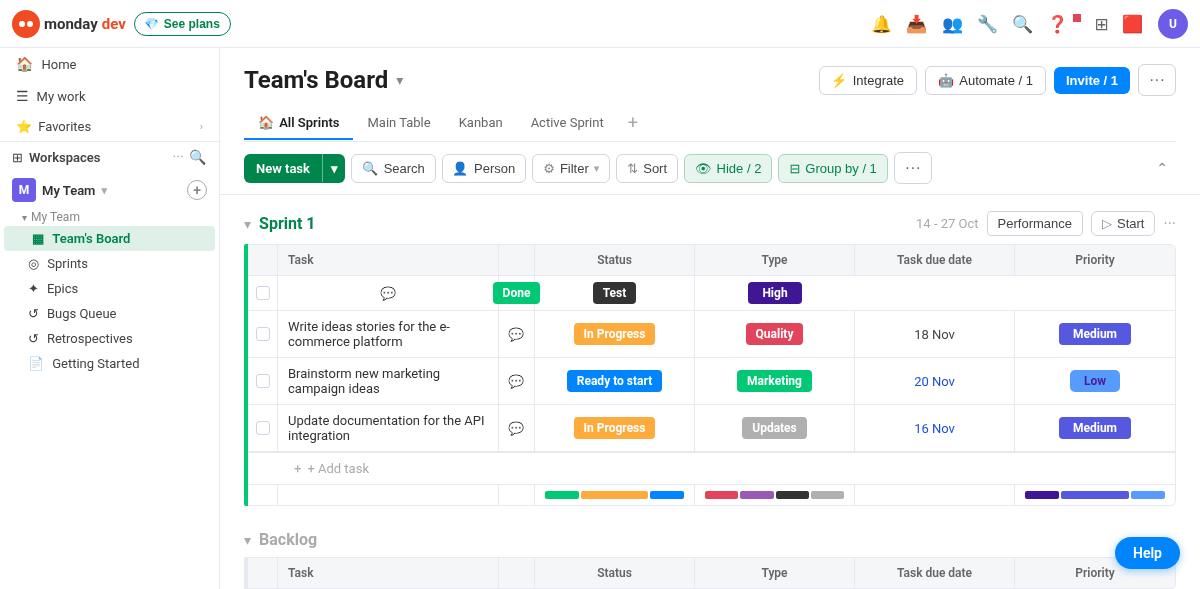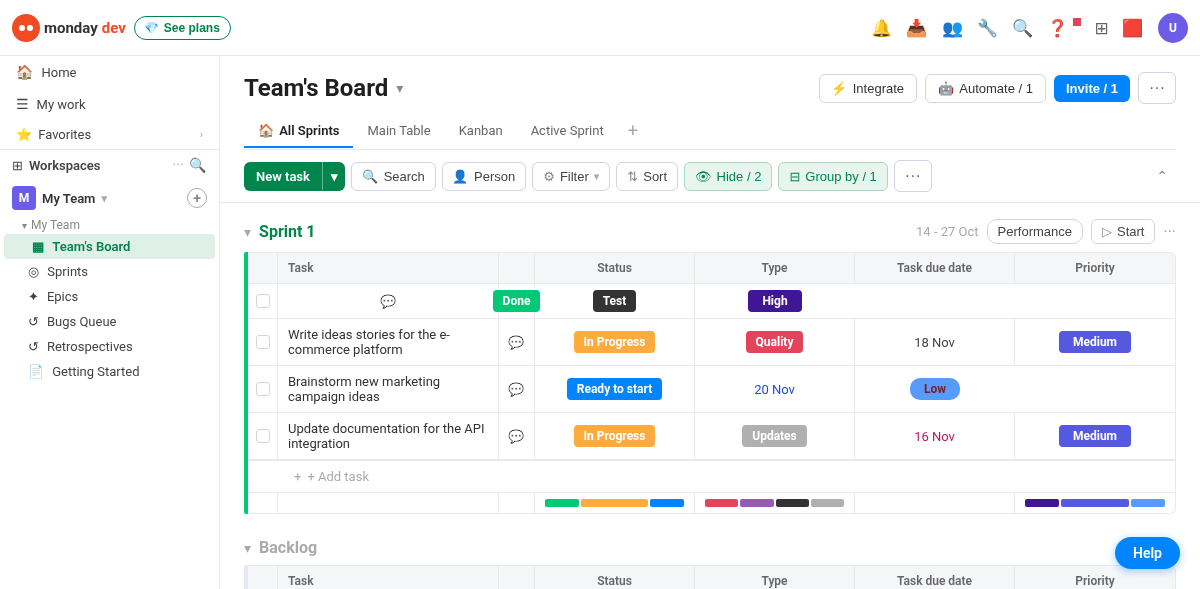--- a/index.html
+++ b/index.html
@@ -1,21 +1,21 @@
 <!DOCTYPE html>
 <html><head>
   <meta charset="utf-8">
   <style>
     * { box-sizing: border-box; margin: 0; padding: 0; }
     body { font-family: -apple-system, BlinkMacSystemFont, 'Segoe UI', Roboto, sans-serif; font-size: 13px; background: #f5f6f8; display: flex; flex-direction: column; height: 589px; overflow: hidden; }
   </style>
 </head>
 <body>
 
-<div style="height:56px;background:#fff;border-bottom:1px solid #e6e9ef;display:flex;align-items:center;padding:0 12px;gap:8px;flex-shrink:0;">
+<div style="height:48px;background:#fff;border-bottom:1px solid #e6e9ef;display:flex;align-items:center;padding:0 12px;gap:8px;flex-shrink:0;">
   <div style="display:flex;align-items:center;gap:4px;">
     <div style="width:28px;height:28px;background:#f04b23;border-radius:50%;display:flex;align-items:center;justify-content:center;">
       <svg width="16" height="16" viewBox="0 0 16 16" fill="white">
           <circle cx="4" cy="8" r="3"></circle>
           <circle cx="12" cy="8" r="3"></circle>
         </svg>
     </div>
     <span style="font-weight:700;font-size:15px;color:#333;">monday</span>
     <span style="font-weight:700;font-size:15px;color:#f04b23;">dev</span>
   </div>
@@ -170,21 +170,21 @@
     </div>
 
     <div style="flex:1;overflow-y:auto;padding:0 24px 24px 24px;">
 
       <div style="margin-top:16px;">
         <div style="display:flex;align-items:center;gap:8px;margin-bottom:8px;">
           <span style="color:#aaa;cursor:pointer;font-size:14px;">▾</span>
           <span style="font-size:16px;font-weight:700;color:#00854d;">Sprint 1</span>
           <span style="flex:1;"></span>
           <span style="color:#aaa;font-size:13px;">14 - 27 Oct</span>
-          <button style="display:flex;align-items:center;gap:5px;padding:4px 10px;border:1px solid #d0d4e4;border-radius:10px;background:white;cursor:pointer;font-size:13px;color:#444;">Performance</button>
+          <button style="display:flex;align-items:center;gap:5px;padding:4px 10px;border:1px solid #d0d4e4;border-radius:4px;background:white;cursor:pointer;font-size:13px;color:#444;">Performance</button>
           <button style="display:flex;align-items:center;gap:5px;padding:4px 10px;border:1px solid #d0d4e4;border-radius:6px;background:white;cursor:pointer;font-size:13px;color:#444;">
             <span style="font-size:13px;color:#888;">▷</span>
             <span>Start</span>
           </button>
           <span style="color:#aaa;cursor:pointer;font-size:16px;">···</span>
         </div>
 
         <div style="display:flex;">
           <div style="width:4px;background:#00c875;border-radius:2px 0 0 2px;flex-shrink:0;"></div>
           <div style="flex:1;border:1px solid #e6e9ef;border-left:none;border-radius:0 6px 6px 0;overflow:hidden;">
@@ -248,45 +248,48 @@
         </div>
         <div style="padding:8px 10px;border-right:1px solid #e6e9ef;display:flex;align-items:center;font-size:13px;color:#333;">
           <span>Brainstorm new marketing campaign ideas</span>
         </div>
         <div style="padding:8px 4px;border-right:1px solid #e6e9ef;display:flex;align-items:center;justify-content:center;">
           <span style="color:#ccc;font-size:13px;cursor:pointer;">💬</span>
         </div>
         <div style="padding:6px 10px;border-right:1px solid #e6e9ef;display:flex;align-items:center;justify-content:center;">
           <span style="background:#0085ff;border-radius:4px;padding:4px 10px;font-size:12px;font-weight:700;color:white;cursor:pointer;display:inline-block;">Ready to start</span>
         </div>
+        <div style="padding:6px 10px;border-right:1px solid #e6e9ef;display:flex;align-items:center;justify-content:center;">
+          <span style="background:#00c875;border-radius:4px;padding:4px 10px;font-size:12px;font-weight:700;color:white;cursor:pointer;display:inline-block;">Marketing</span>
+        </div>
         <div style="padding:8px 10px;border-right:1px solid #e6e9ef;display:flex;align-items:center;justify-content:center;font-size:13px;color:#1d4ed8;">
           20 Nov
         </div>
         <div style="padding:6px 10px;display:flex;align-items:center;justify-content:center;">
-          <span style="background:#579bfc;border-radius:10px;padding:4px 14px;font-size:12px;font-weight:700;color:#7f1d1d;cursor:pointer;display:inline-block;">Low</span>
+          <span style="background:#579bfc;border-radius:5px;padding:4px 14px;font-size:12px;font-weight:700;color:#4c1d95;cursor:pointer;display:inline-block;">Low</span>
         </div>
       </div>
 
       <div style="display:grid;grid-template-columns:30px 1fr 36px 160px 160px 160px 160px;border-bottom:1px solid #e6e9ef;background:white;">
         <div style="padding:8px 6px;border-right:1px solid #e6e9ef;display:flex;align-items:center;justify-content:center;">
           <div style="width:14px;height:14px;border:1.5px solid #d0d4e4;border-radius:3px;cursor:pointer;"></div>
         </div>
         <div style="padding:8px 10px;border-right:1px solid #e6e9ef;display:flex;align-items:center;font-size:13px;color:#333;">
           <span>Update documentation for the API integration</span>
         </div>
         <div style="padding:8px 4px;border-right:1px solid #e6e9ef;display:flex;align-items:center;justify-content:center;">
           <span style="color:#ccc;font-size:13px;cursor:pointer;">💬</span>
         </div>
         <div style="padding:6px 10px;border-right:1px solid #e6e9ef;display:flex;align-items:center;justify-content:center;">
           <span style="background:#fdab3d;border-radius:4px;padding:4px 10px;font-size:12px;font-weight:700;color:white;cursor:pointer;display:inline-block;">In Progress</span>
         </div>
         <div style="padding:6px 10px;border-right:1px solid #e6e9ef;display:flex;align-items:center;justify-content:center;">
           <span style="background:#b0b0b0;border-radius:4px;padding:4px 10px;font-size:12px;font-weight:700;color:white;cursor:pointer;display:inline-block;">Updates</span>
         </div>
-        <div style="padding:8px 10px;border-right:1px solid #e6e9ef;display:flex;align-items:center;justify-content:center;font-size:13px;color:#be185d;">
+        <div style="padding:8px 10px;border-right:1px solid #e6e9ef;display:flex;align-items:center;justify-content:center;font-size:13px;color:#1d4ed8;">
           16 Nov
         </div>
         <div style="padding:6px 10px;display:flex;align-items:center;justify-content:center;">
           <span style="background:#5559df;border-radius:4px;padding:4px 14px;font-size:12px;font-weight:700;color:white;cursor:pointer;display:inline-block;">Medium</span>
         </div>
       </div>
     </div>
 
             <div style="display:flex;align-items:center;gap:6px;padding:8px 46px;color:#aaa;cursor:pointer;font-size:13px;border-top:1px solid #e6e9ef;background:white;">
               <span>+</span>

